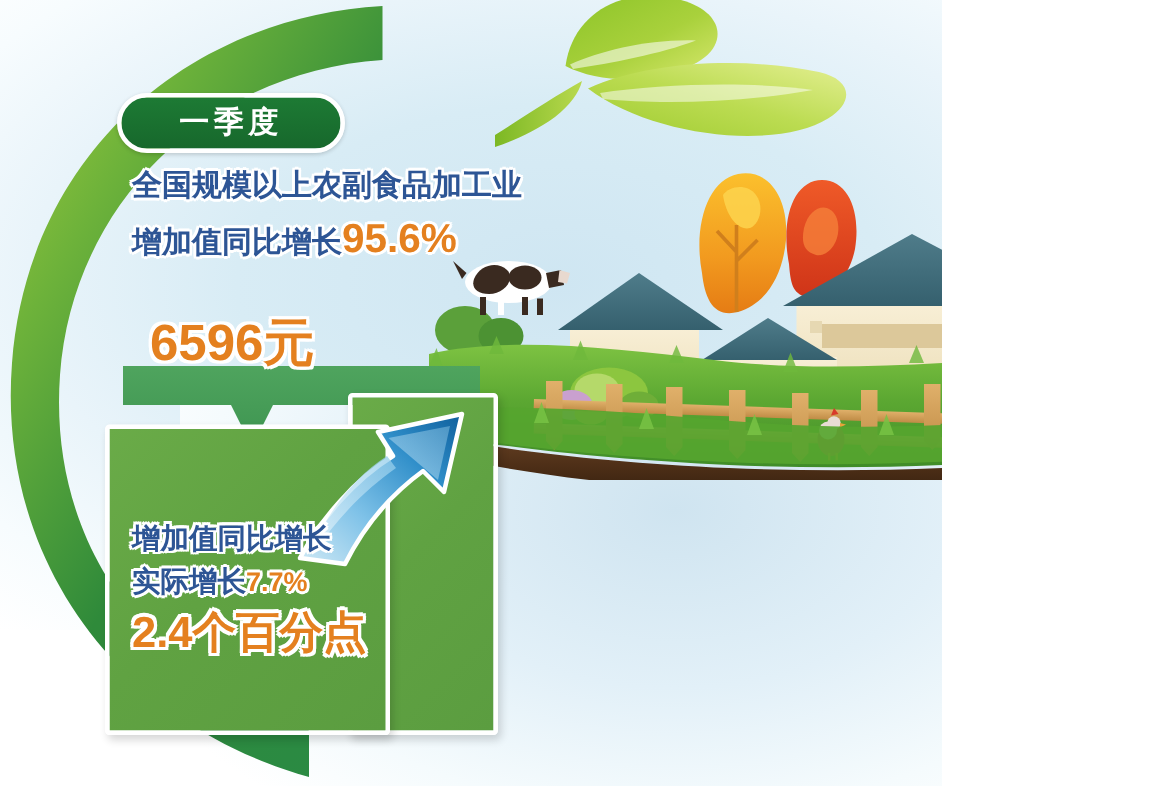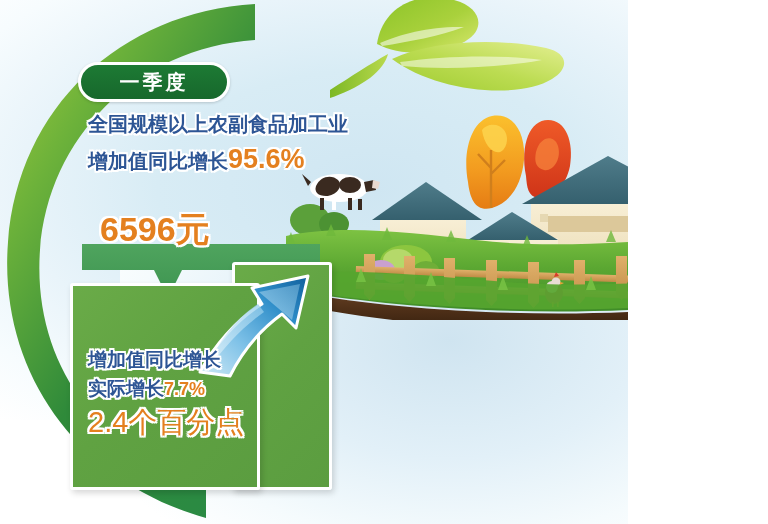--- a/index.html
+++ b/index.html
@@ -107,21 +107,21 @@
   }
   .line2 .num {
     color:#e4801f; font-size:18px; font-weight:bold;
     text-shadow:
       -1.6px -1.6px 0 #fff, 1.6px -1.6px 0 #fff,
       -1.6px  1.6px 0 #fff, 1.6px  1.6px 0 #fff,
        0 -1.8px 0 #fff, 0 1.8px 0 #fff,
       -1.8px 0 0 #fff, 1.8px 0 0 #fff;
   }
   .line-big {
-    font-size:29px; font-weight:normal; color:#e4801f; line-height:1.3;
+    font-size:29px; font-weight:bold; color:#e4801f; line-height:1.3;
     white-space:nowrap;
     text-shadow:
       -2px -2px 0 #fff, 2px -2px 0 #fff,
       -2px  2px 0 #fff, 2px  2px 0 #fff,
        0 -2.2px 0 #fff, 0 2.2px 0 #fff,
       -2.2px 0 0 #fff, 2.2px 0 0 #fff;
   }
 </style>
 </head>
 <body>

